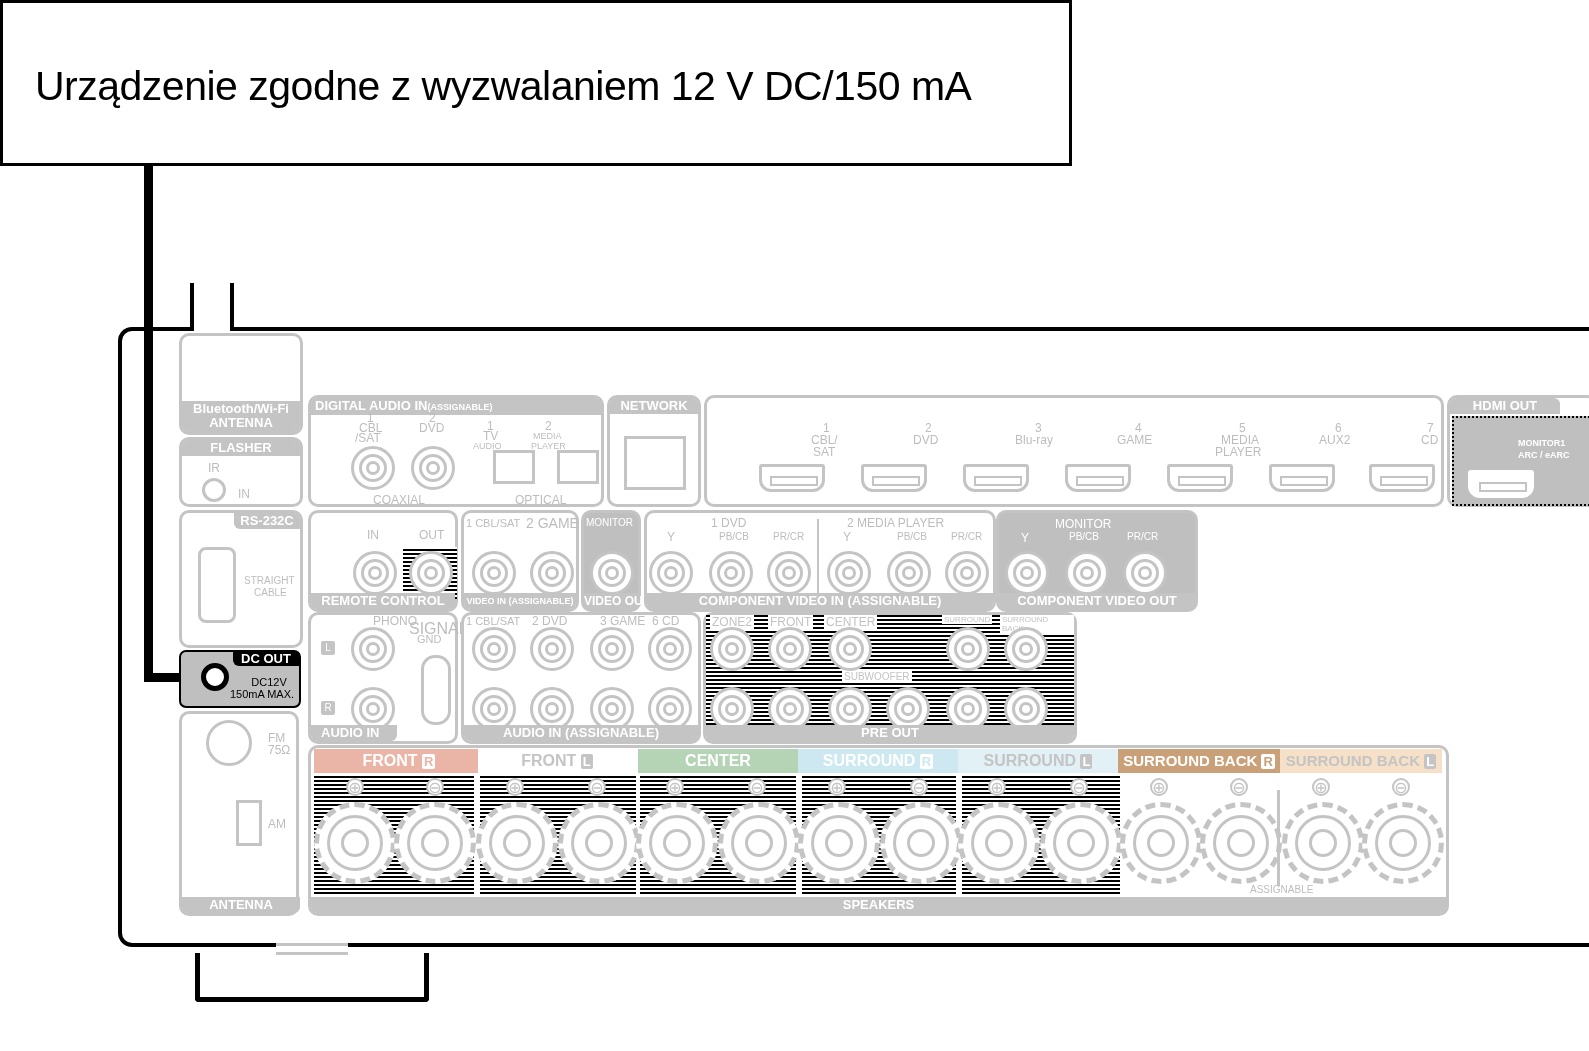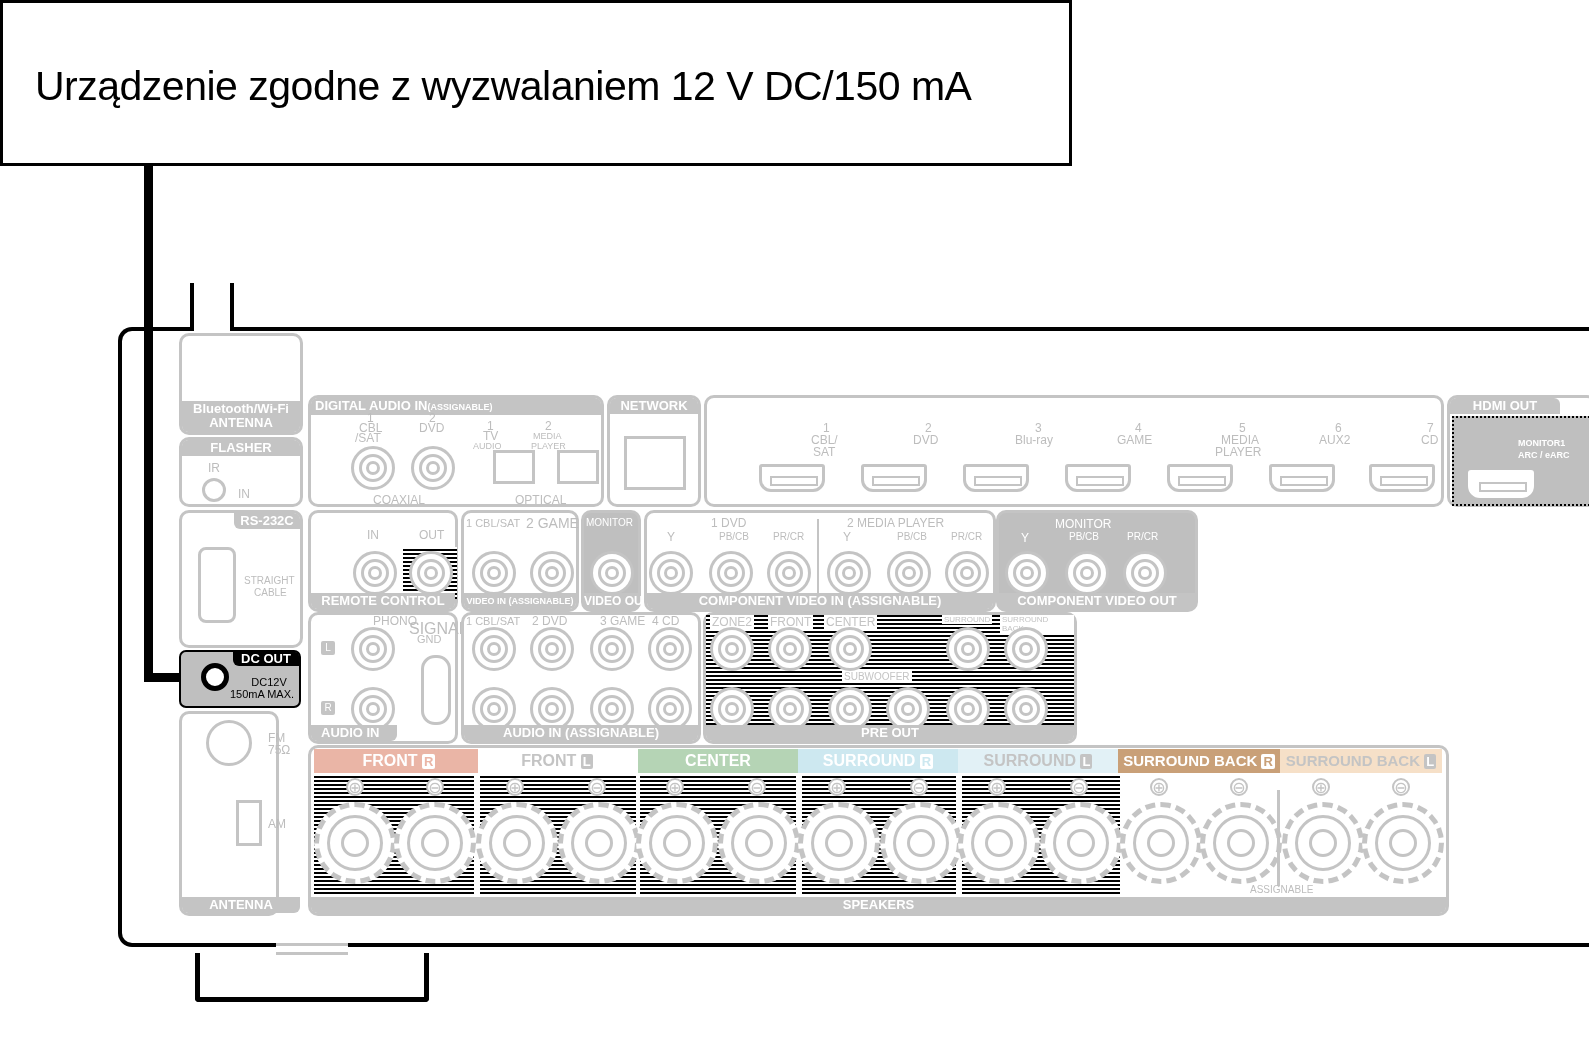--- a/index.html
+++ b/index.html
@@ -64,21 +64,21 @@
   <div class="lbl" style="left:72px;top:74px;font-size:10px;">CABLE</div>
 </div>
 
 <div class="dcout">
   <div class="abs" style="right:0;top:0;width:66px;height:14px;background:#000;color:#fff;font-weight:bold;font-size:13px;line-height:14px;text-align:center;border-radius:0 4px 0 6px;">DC OUT</div>
   <div class="abs" style="left:20px;top:11px;width:28px;height:28px;border-radius:50%;border:5px solid #000;background:#fff;box-sizing:border-box;"></div>
   <div class="abs" style="left:58px;top:24px;width:60px;text-align:center;font-size:11px;color:#000;">DC12V</div>
   <div class="abs" style="left:44px;top:36px;width:74px;text-align:center;font-size:11px;color:#000;">150mA MAX.</div>
 </div>
 
-<div class="panel" style="left:179px;top:711px;width:100px;height:205px;">
+<div class="panel" style="left:179px;top:711px;width:120px;height:205px;">
   <div class="abs" style="left:24px;top:6px;width:46px;height:46px;border-radius:50%;border:3px solid #c4c4c4;box-sizing:border-box;"></div>
   <div class="lbl" style="left:86px;top:18px;">FM</div>
   <div class="lbl" style="left:86px;top:30px;">75Ω</div>
   <div class="abs" style="left:54px;top:86px;width:26px;height:46px;border:3px solid #c4c4c4;box-sizing:border-box;"></div>
   <div class="lbl" style="left:86px;top:104px;">AM</div>
   <div class="ptitle" style="left:0;bottom:0;width:118px;border-radius:0 0 6px 6px;">ANTENNA</div>
 </div>
 
 <div class="panel" style="left:308px;top:395px;width:296px;height:112px;">
   <div class="ptitle" style="left:0;top:0;width:290px;text-align:left;padding-left:4px;box-sizing:border-box;border-radius:6px 6px 0 0;">
@@ -205,21 +205,21 @@
   <div class="lbl" style="left:98px;top:8px;font-size:16px;">SIGNAL</div>
   <div class="lbl" style="left:106px;top:18px;font-size:11px;">GND</div>
   <div class="abs" style="left:110px;top:40px;width:30px;height:70px;border:3px solid #c4c4c4;border-radius:14px;box-sizing:border-box;"></div>
   <div class="ptitle" style="left:0;bottom:0;width:86px;text-align:left;padding-left:10px;box-sizing:border-box;border-radius:0 0 6px 6px;">AUDIO IN</div>
 </div>
 
 <div class="panel" style="left:461px;top:612px;width:240px;height:132px;">
   <div class="lbl" style="left:2px;top:0;font-size:11px;">1 CBL/SAT</div>
   <div class="lbl" style="left:68px;top:0;">2 DVD</div>
   <div class="lbl" style="left:120px;top:0;margin-left:16px;">3 GAME</div>
-  <div class="lbl" style="left:188px;top:0;">4 CD</div>
+  <div class="lbl" style="left:188px;top:0;">6 CD</div>
   <div class="rca" style="left:8px;top:12px;"></div>
   <div class="rca" style="left:66px;top:12px;"></div>
   <div class="rca" style="left:126px;top:12px;"></div>
   <div class="rca" style="left:184px;top:12px;"></div>
   <div class="rca" style="left:8px;top:72px;"></div>
   <div class="rca" style="left:66px;top:72px;"></div>
   <div class="rca" style="left:126px;top:72px;"></div>
   <div class="rca" style="left:184px;top:72px;"></div>
   <div class="ptitle" style="left:0;bottom:0;width:234px;border-radius:0 0 6px 6px;">AUDIO IN (ASSIGNABLE)</div>
 </div>

